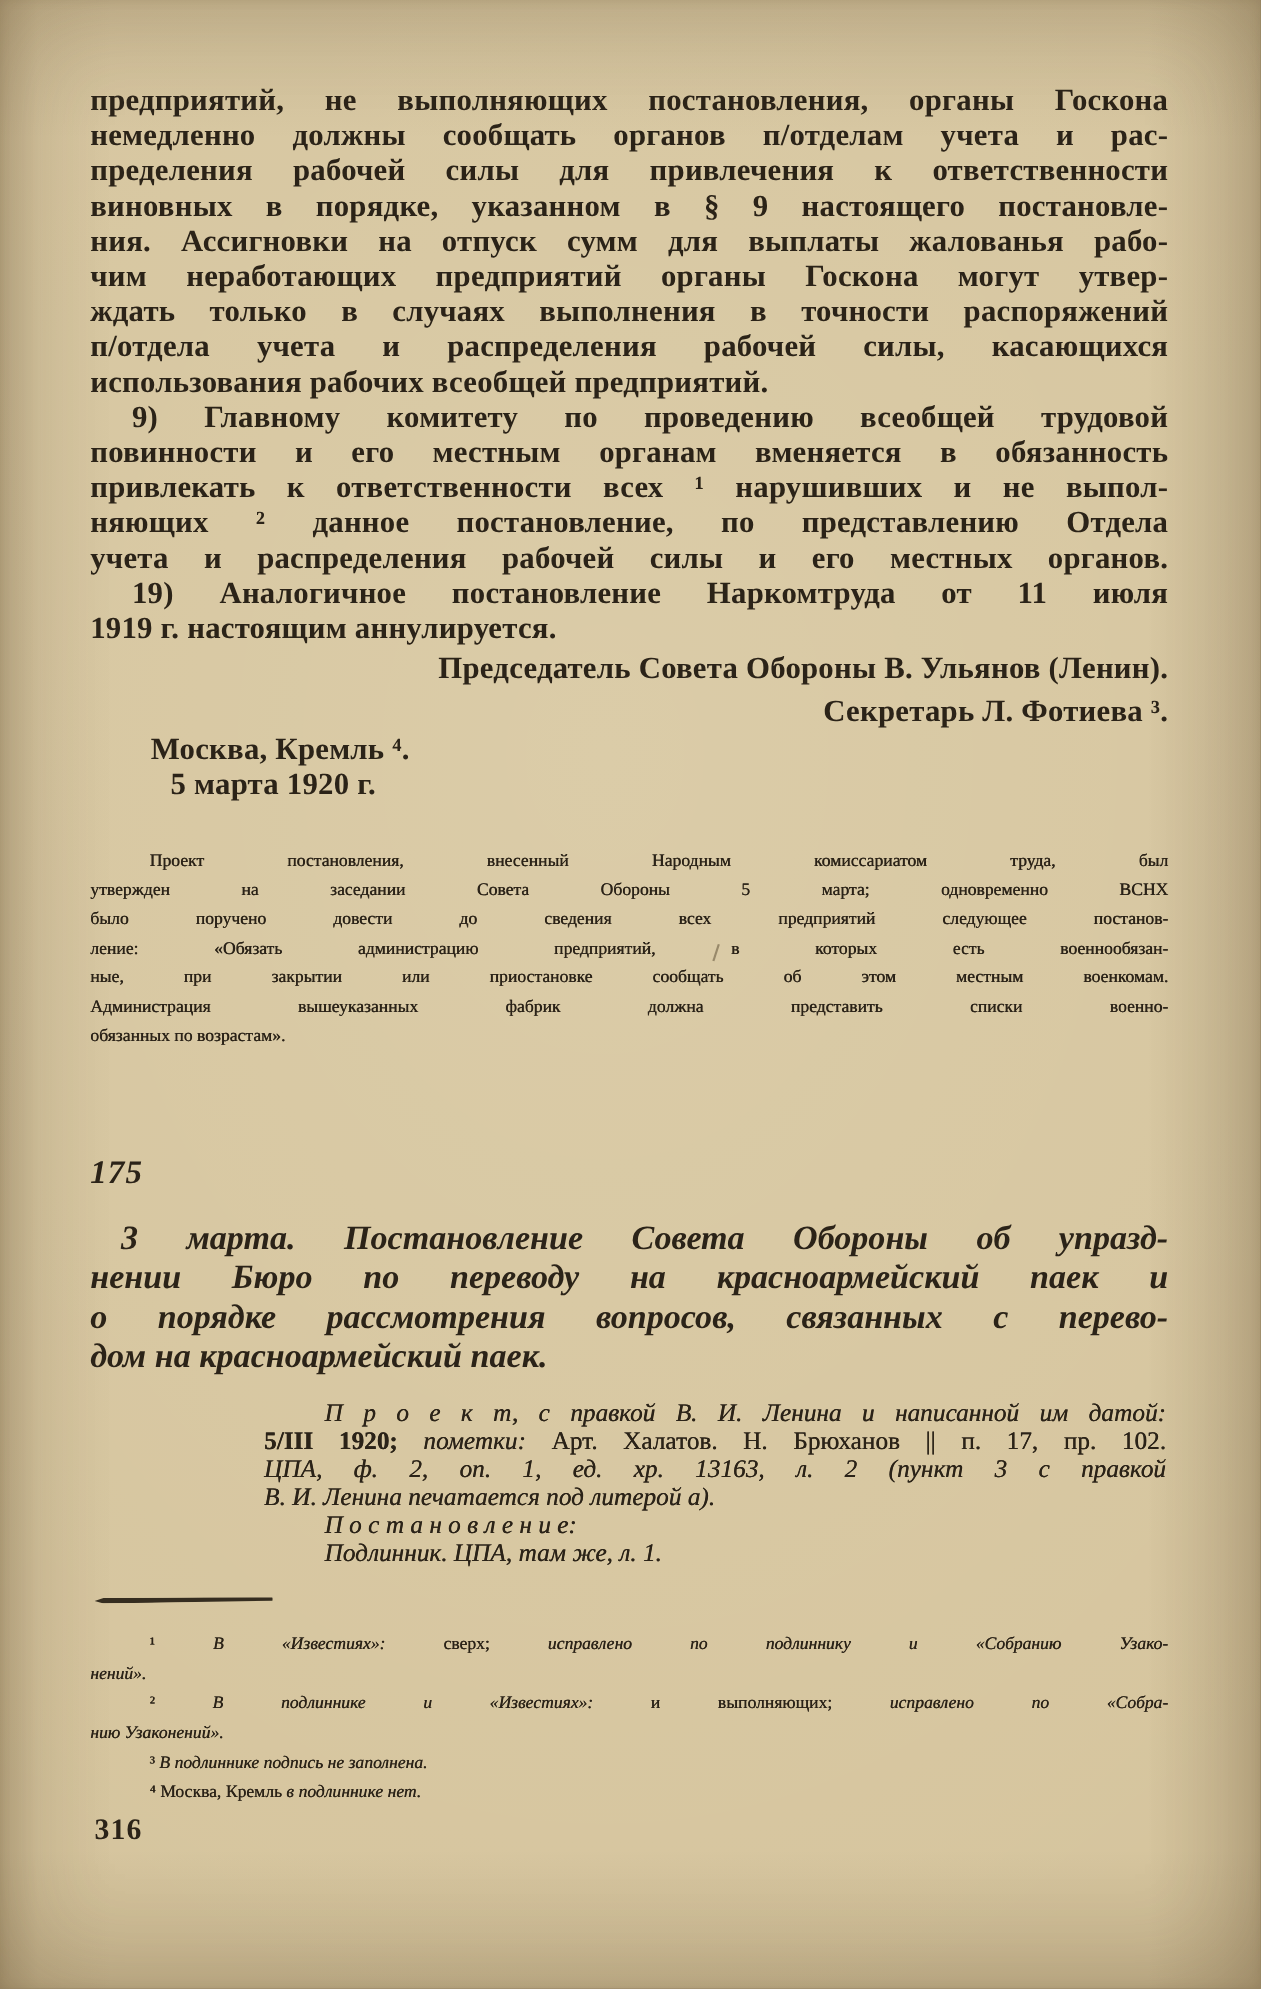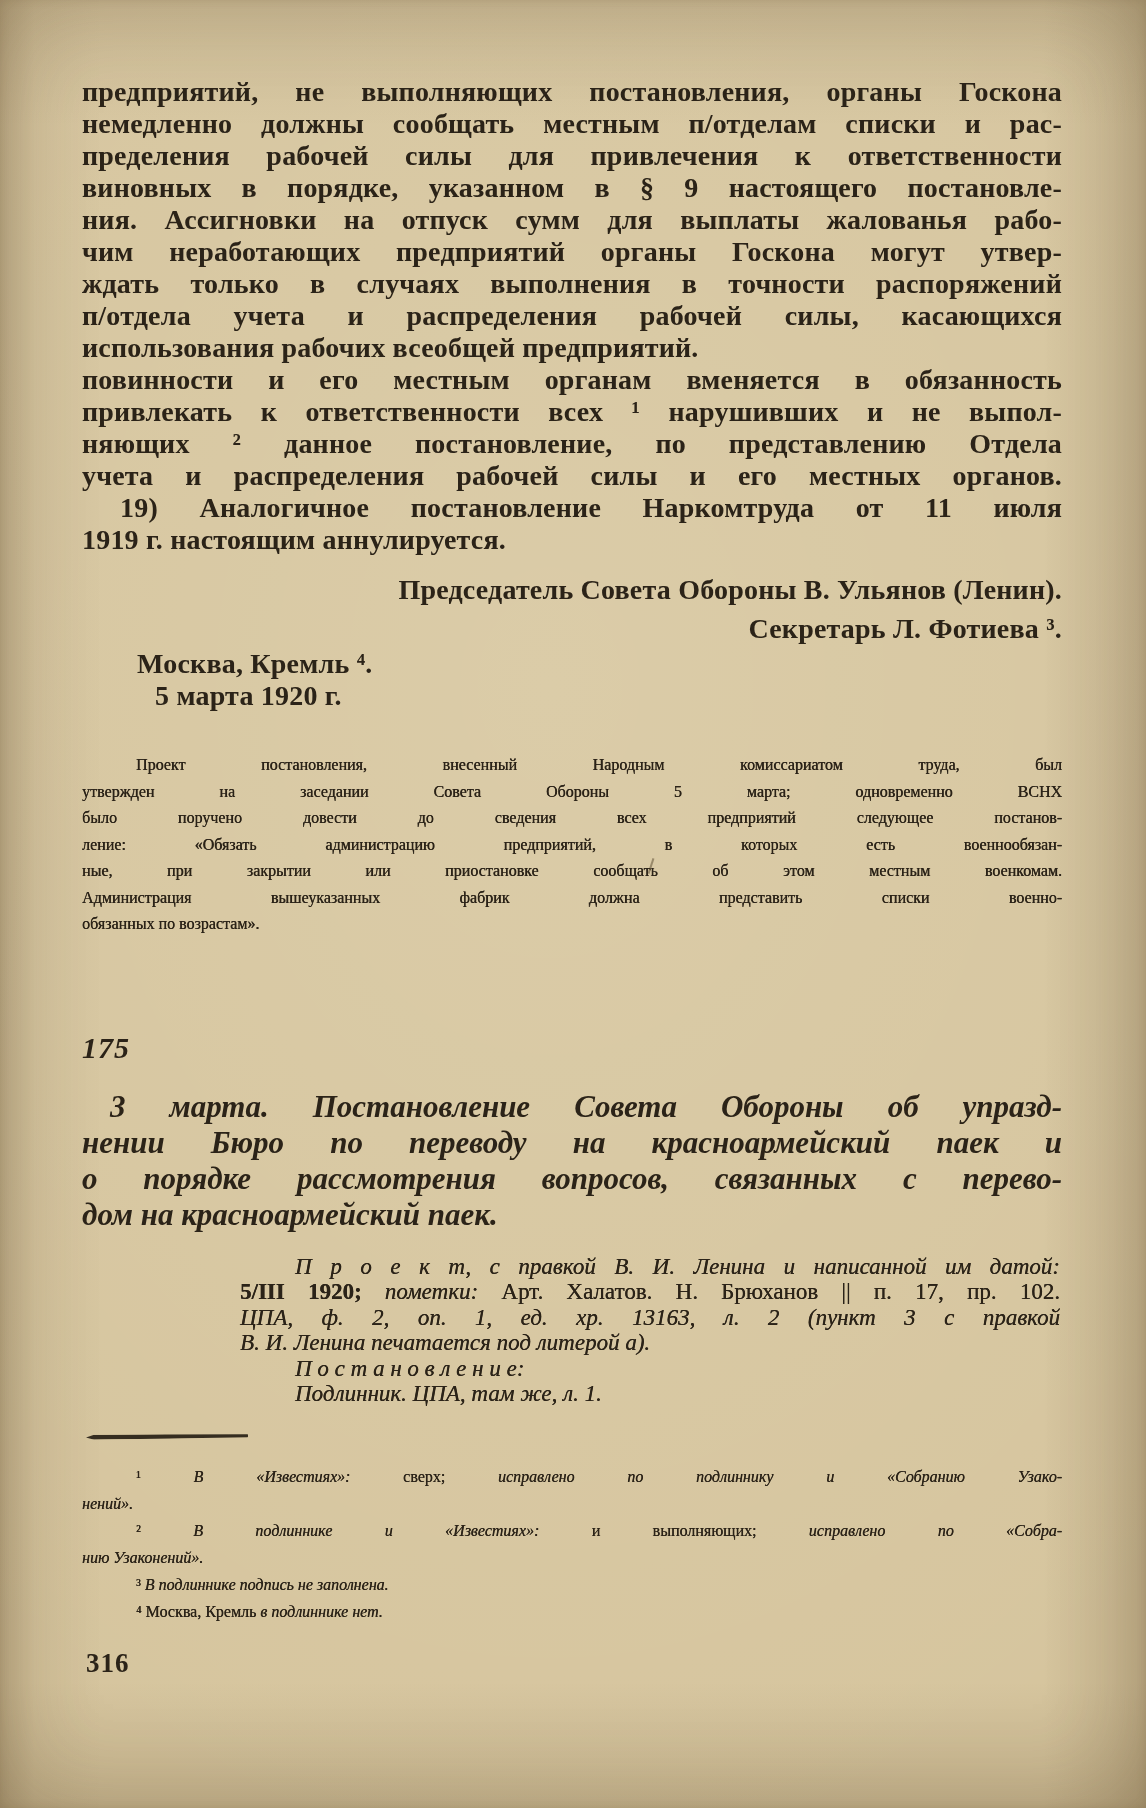--- a/index.html
+++ b/index.html
@@ -20,21 +20,21 @@
   .ti28{text-indent:28px;}
   .ti38{text-indent:38px;}
   .ti54{text-indent:54px;}
   .pl55{padding-left:55px;}
   .pl73{padding-left:73px;}
   .up{font-style:normal;}
   .b{font-weight:bold;}
   #main-para-1,#main-para-2,#main-para-3,#sig-block,#date-block{
     font-size:28px;line-height:32px;font-weight:bold;letter-spacing:.2px;
   }
-  #sig-block{margin-top:14px;text-align:right;line-height:39px;}
+  #sig-block{text-align:right;line-height:39px;}
   #sig-block .line{text-align:right;}
   #note-block{margin-top:40px;font-size:16px;line-height:26.5px;
     text-shadow:.35px 0 0 currentColor;}
   #sec-num{margin-top:92px;font-size:30px;line-height:36px;
     font-style:italic;font-weight:bold;letter-spacing:1px;}
   #title-block{margin-top:23px;font-size:31px;line-height:36px;
     font-style:italic;font-weight:bold;}
   #source-block{margin-top:21px;margin-left:158px;width:820px;
     font-size:23px;line-height:25.5px;font-style:italic;
     text-shadow:.25px 0 0 currentColor;}
@@ -48,30 +48,31 @@
   .paper-mark{position:absolute;left:650px;top:858px;width:2px;height:16px;
     background:rgba(70,58,34,.45);transform:rotate(18deg);}
 </style>
 </head>
 <body>
 
 <div class="page">
   <div class="col">
     <div id="main-para-1">
         <div class="line j">предприятий, не выполняющих постановления, органы Госкона</div>
-        <div class="line j">немедленно должны сообщать местным п/отделам списки и рас-</div>
+        <div class="line j">немедленно должны сообщать органов п/отделам учета и рас-</div>
         <div class="line j">пределения рабочей силы для привлечения к ответственности</div>
         <div class="line j">виновных в порядке, указанном в § 9 настоящего постановле-</div>
         <div class="line j">ния. Ассигновки на отпуск сумм для выплаты жалованья рабо-</div>
         <div class="line j">чим неработающих предприятий органы Госкона могут утвер-</div>
         <div class="line j">ждать только в случаях выполнения в точности распоряжений</div>
         <div class="line j">п/отдела учета и распределения рабочей силы, касающихся</div>
         <div class="line">использования рабочих всеобщей предприятий.</div>
       </div>
     <div id="main-para-2">
+        <div class="line j ti38">9) Главному комитету по проведению всеобщей трудовой</div>
         <div class="line j">повинности и его местным органам вменяется в обязанность</div>
         <div class="line j">привлекать к ответственности всех ¹ нарушивших и не выпол-</div>
         <div class="line j">няющих ² данное постановление, по представлению Отдела</div>
         <div class="line j">учета и распределения рабочей силы и его местных органов.</div>
       </div>
     <div id="main-para-3">
         <div class="line j ti38">19) Аналогичное постановление Наркомтруда от 11 июля</div>
         <div class="line">1919 г. настоящим аннулируется.</div>
       </div>
 

